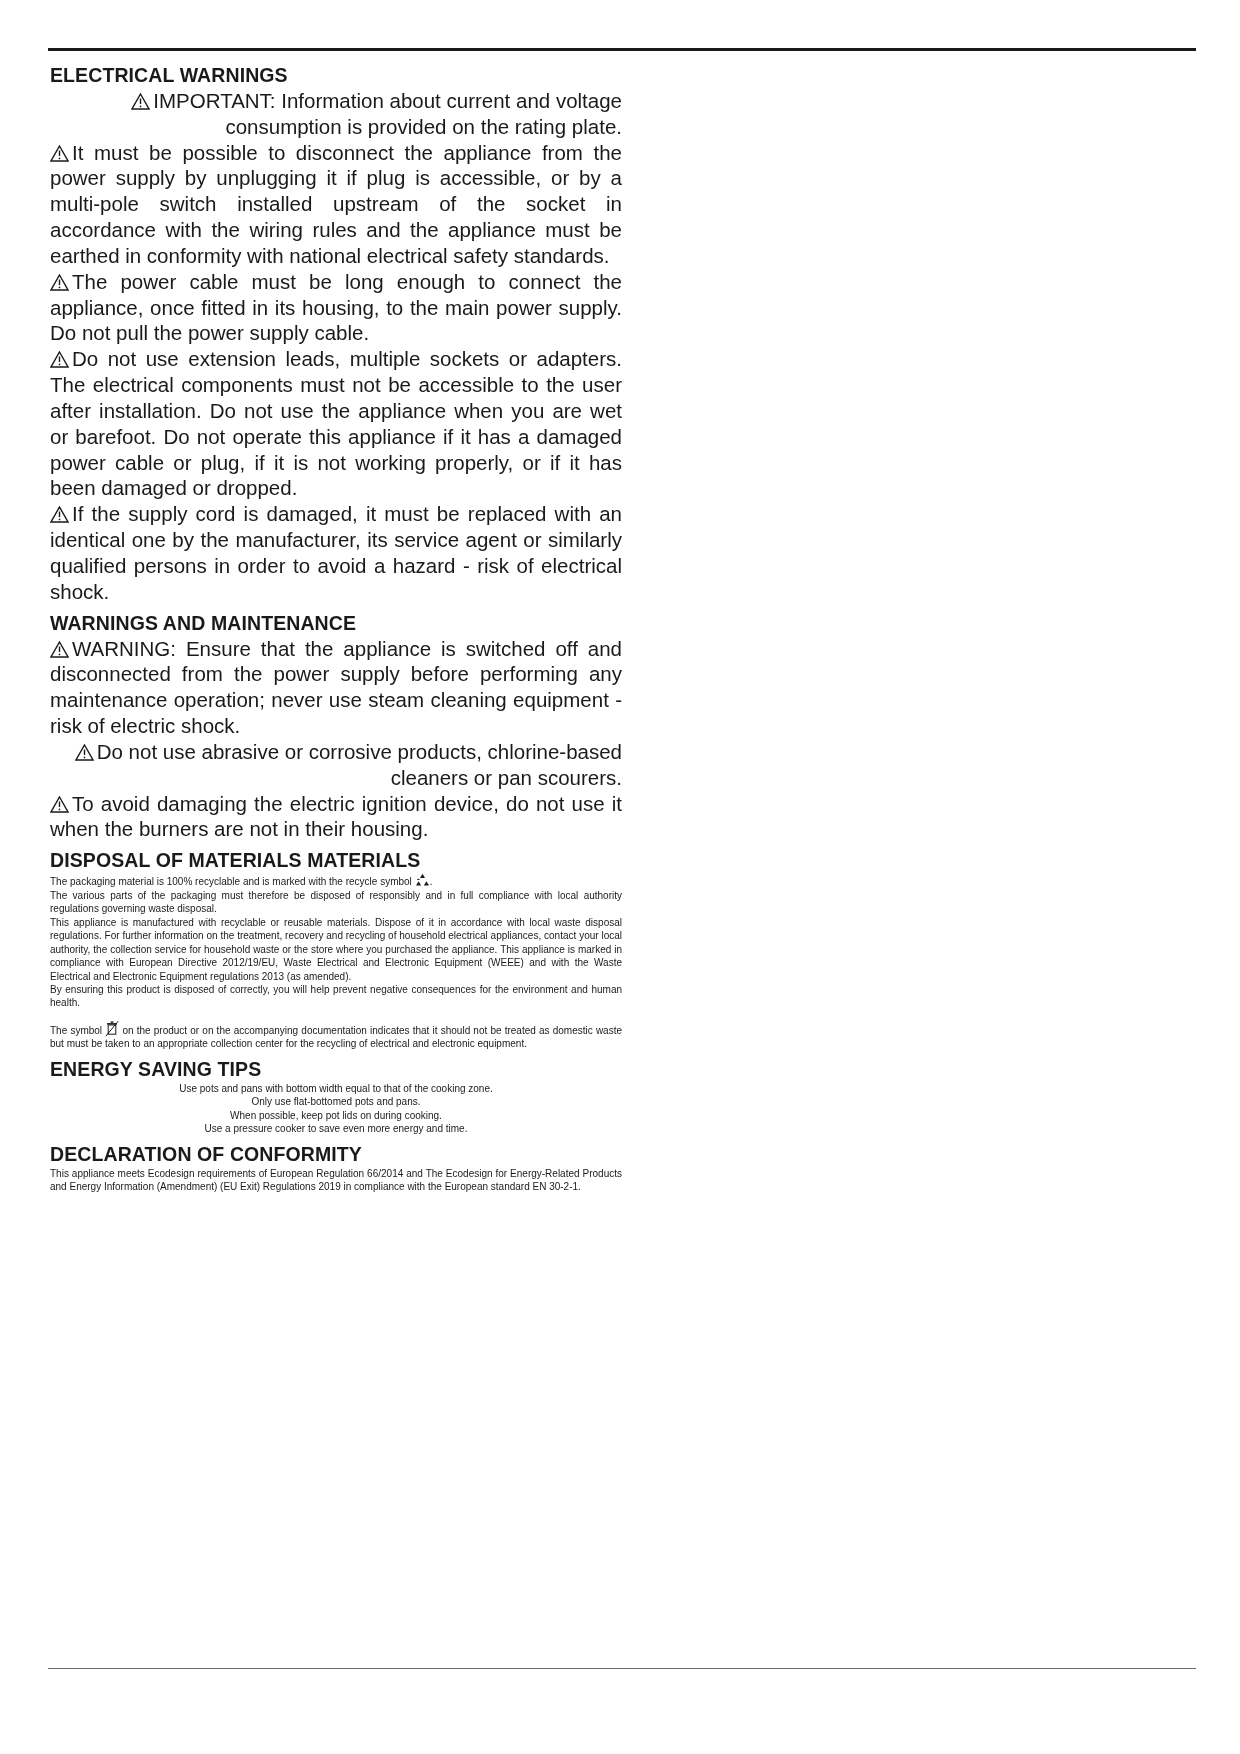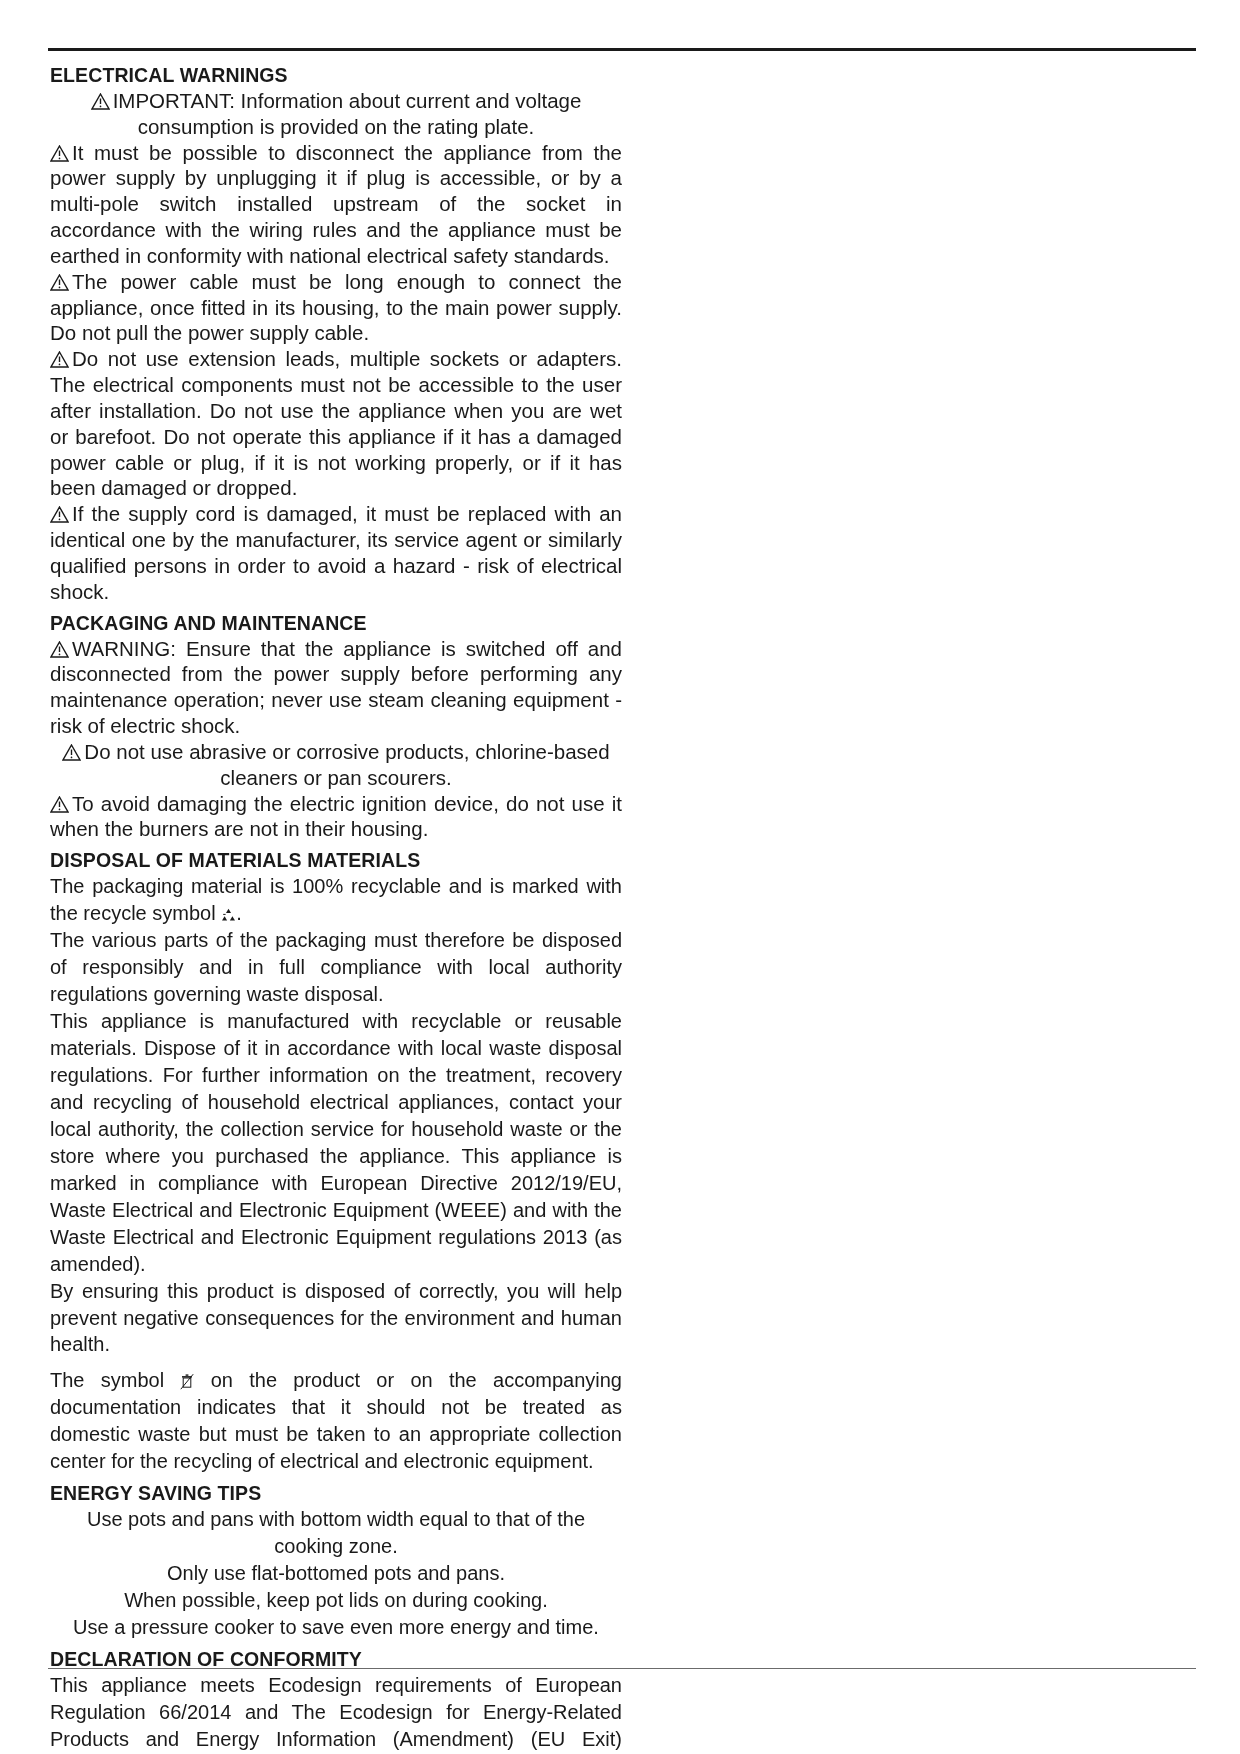--- a/index.html
+++ b/index.html
@@ -52,24 +52,24 @@
   }
   h2.section:first-child { margin-top: 0; }
 
   p.big {
     font-size: 20.5px;
     line-height: 1.26;
     margin: 0 0 0 0;
     text-align: justify;
     text-justify: inter-word;
   }
-  p.big.nojust { text-align: center; }
+  p.big.nojust { text-align: right; }
 
   p.small {
-    font-size: 20px;
+    font-size: 10px;
     line-height: 1.35;
     margin: 0;
     text-align: justify;
     text-justify: inter-word;
   }
   p.small.nojust { text-align: center; }
   p.small.tight { line-height: 1.32; }
 
   .spacer-sm { height: 10px; }
 
@@ -131,21 +131,21 @@
             <path d="M9.5 5.5 L9.5 11" stroke="#1a1a1a" stroke-width="1.4"></path>
             <circle cx="9.5" cy="13.4" r="0.85" fill="#1a1a1a"></circle>
           </svg></span><span>Do not use extension leads, multiple sockets or adapters. The electrical components must not be accessible to the user after installation. Do not use the appliance when you are wet or barefoot. Do not operate this appliance if it has a damaged power cable or plug, if it is not working properly, or if it has been damaged or dropped.</span></p>
 
     <p class="big"><span class="warn"><svg width="19" height="17" viewBox="0 0 19 17">
             <path d="M9.5 1 L18 16 L1 16 Z" fill="none" stroke="#1a1a1a" stroke-width="1.4"></path>
             <path d="M9.5 5.5 L9.5 11" stroke="#1a1a1a" stroke-width="1.4"></path>
             <circle cx="9.5" cy="13.4" r="0.85" fill="#1a1a1a"></circle>
           </svg></span><span>If the supply cord is damaged, it must be replaced with an identical one by the manufacturer, its service agent or similarly qualified persons in order to avoid a hazard - risk of electrical shock.</span></p>
 
-    <h2 class="section">PACKAGING AND MAINTENANCE</h2>
+    <h2 class="section">WARNINGS AND MAINTENANCE</h2>
 
     <p class="big"><span class="warn"><svg width="19" height="17" viewBox="0 0 19 17">
             <path d="M9.5 1 L18 16 L1 16 Z" fill="none" stroke="#1a1a1a" stroke-width="1.4"></path>
             <path d="M9.5 5.5 L9.5 11" stroke="#1a1a1a" stroke-width="1.4"></path>
             <circle cx="9.5" cy="13.4" r="0.85" fill="#1a1a1a"></circle>
           </svg></span><span>WARNING: Ensure that the appliance is switched off and disconnected from the power supply before performing any maintenance operation; never use steam cleaning equipment - risk of electric shock.</span></p>
 
     <p class="big nojust"><span class="warn"><svg width="19" height="17" viewBox="0 0 19 17">
             <path d="M9.5 1 L18 16 L1 16 Z" fill="none" stroke="#1a1a1a" stroke-width="1.4"></path>
             <path d="M9.5 5.5 L9.5 11" stroke="#1a1a1a" stroke-width="1.4"></path>

